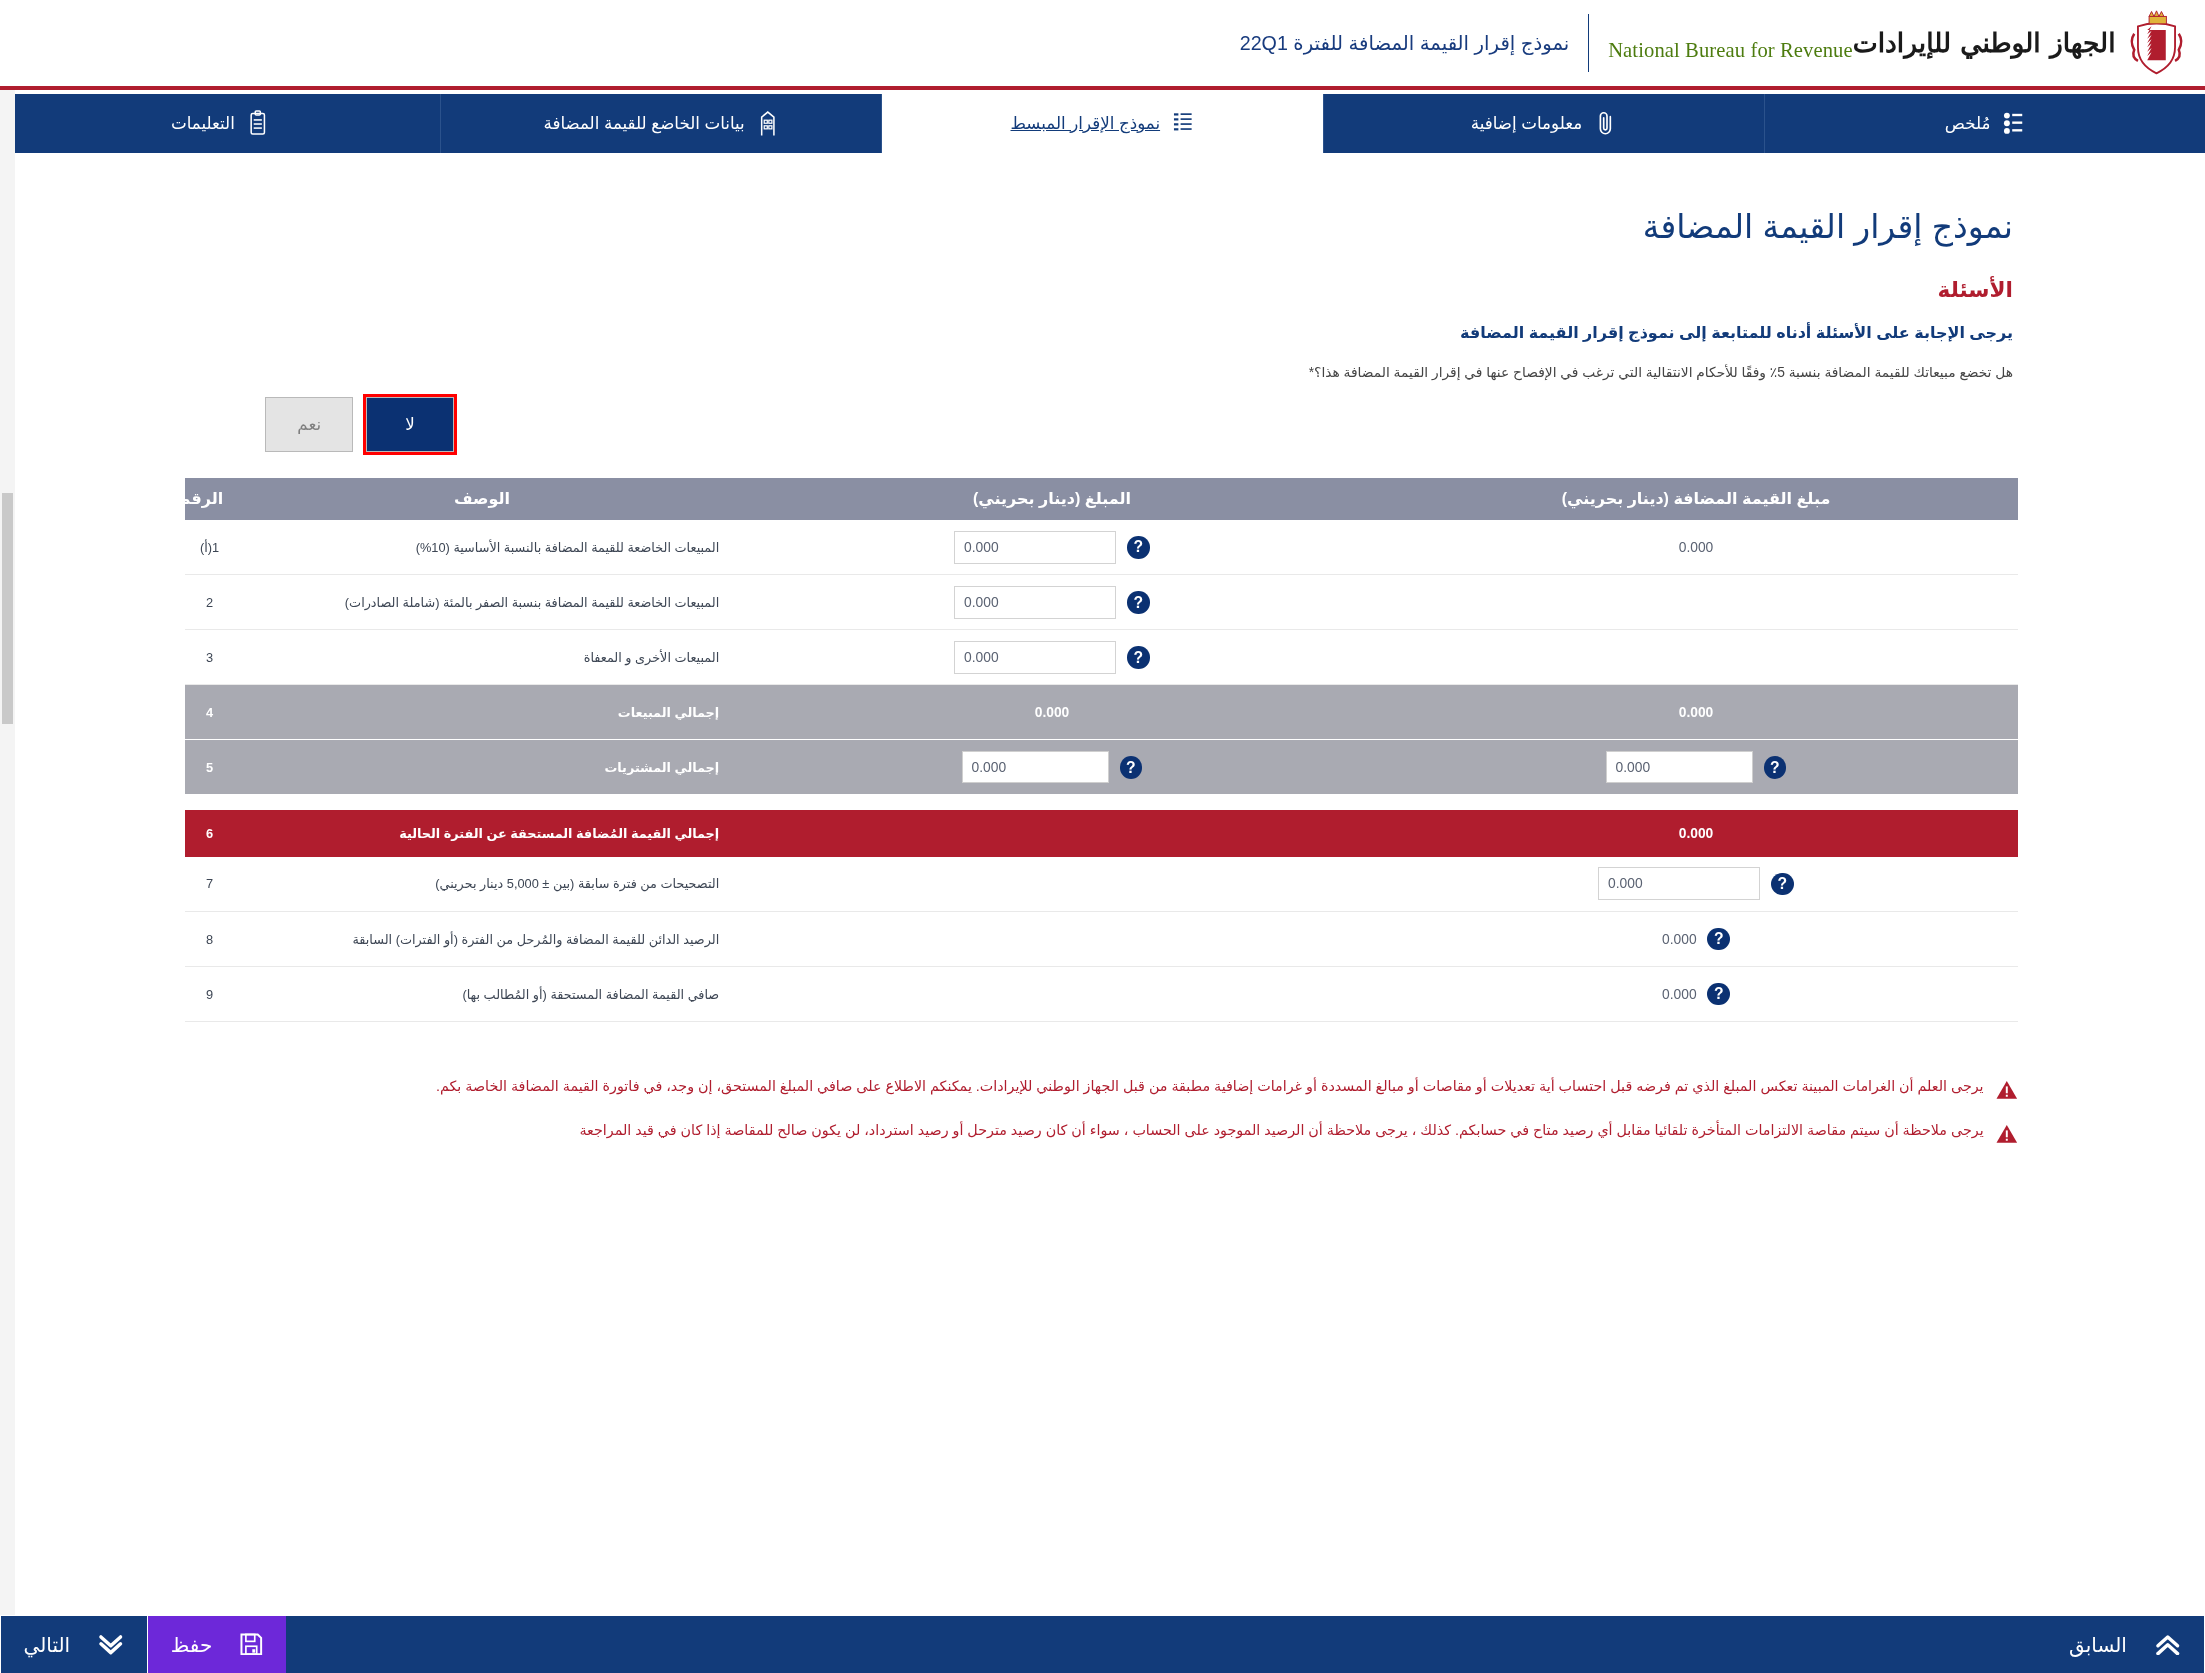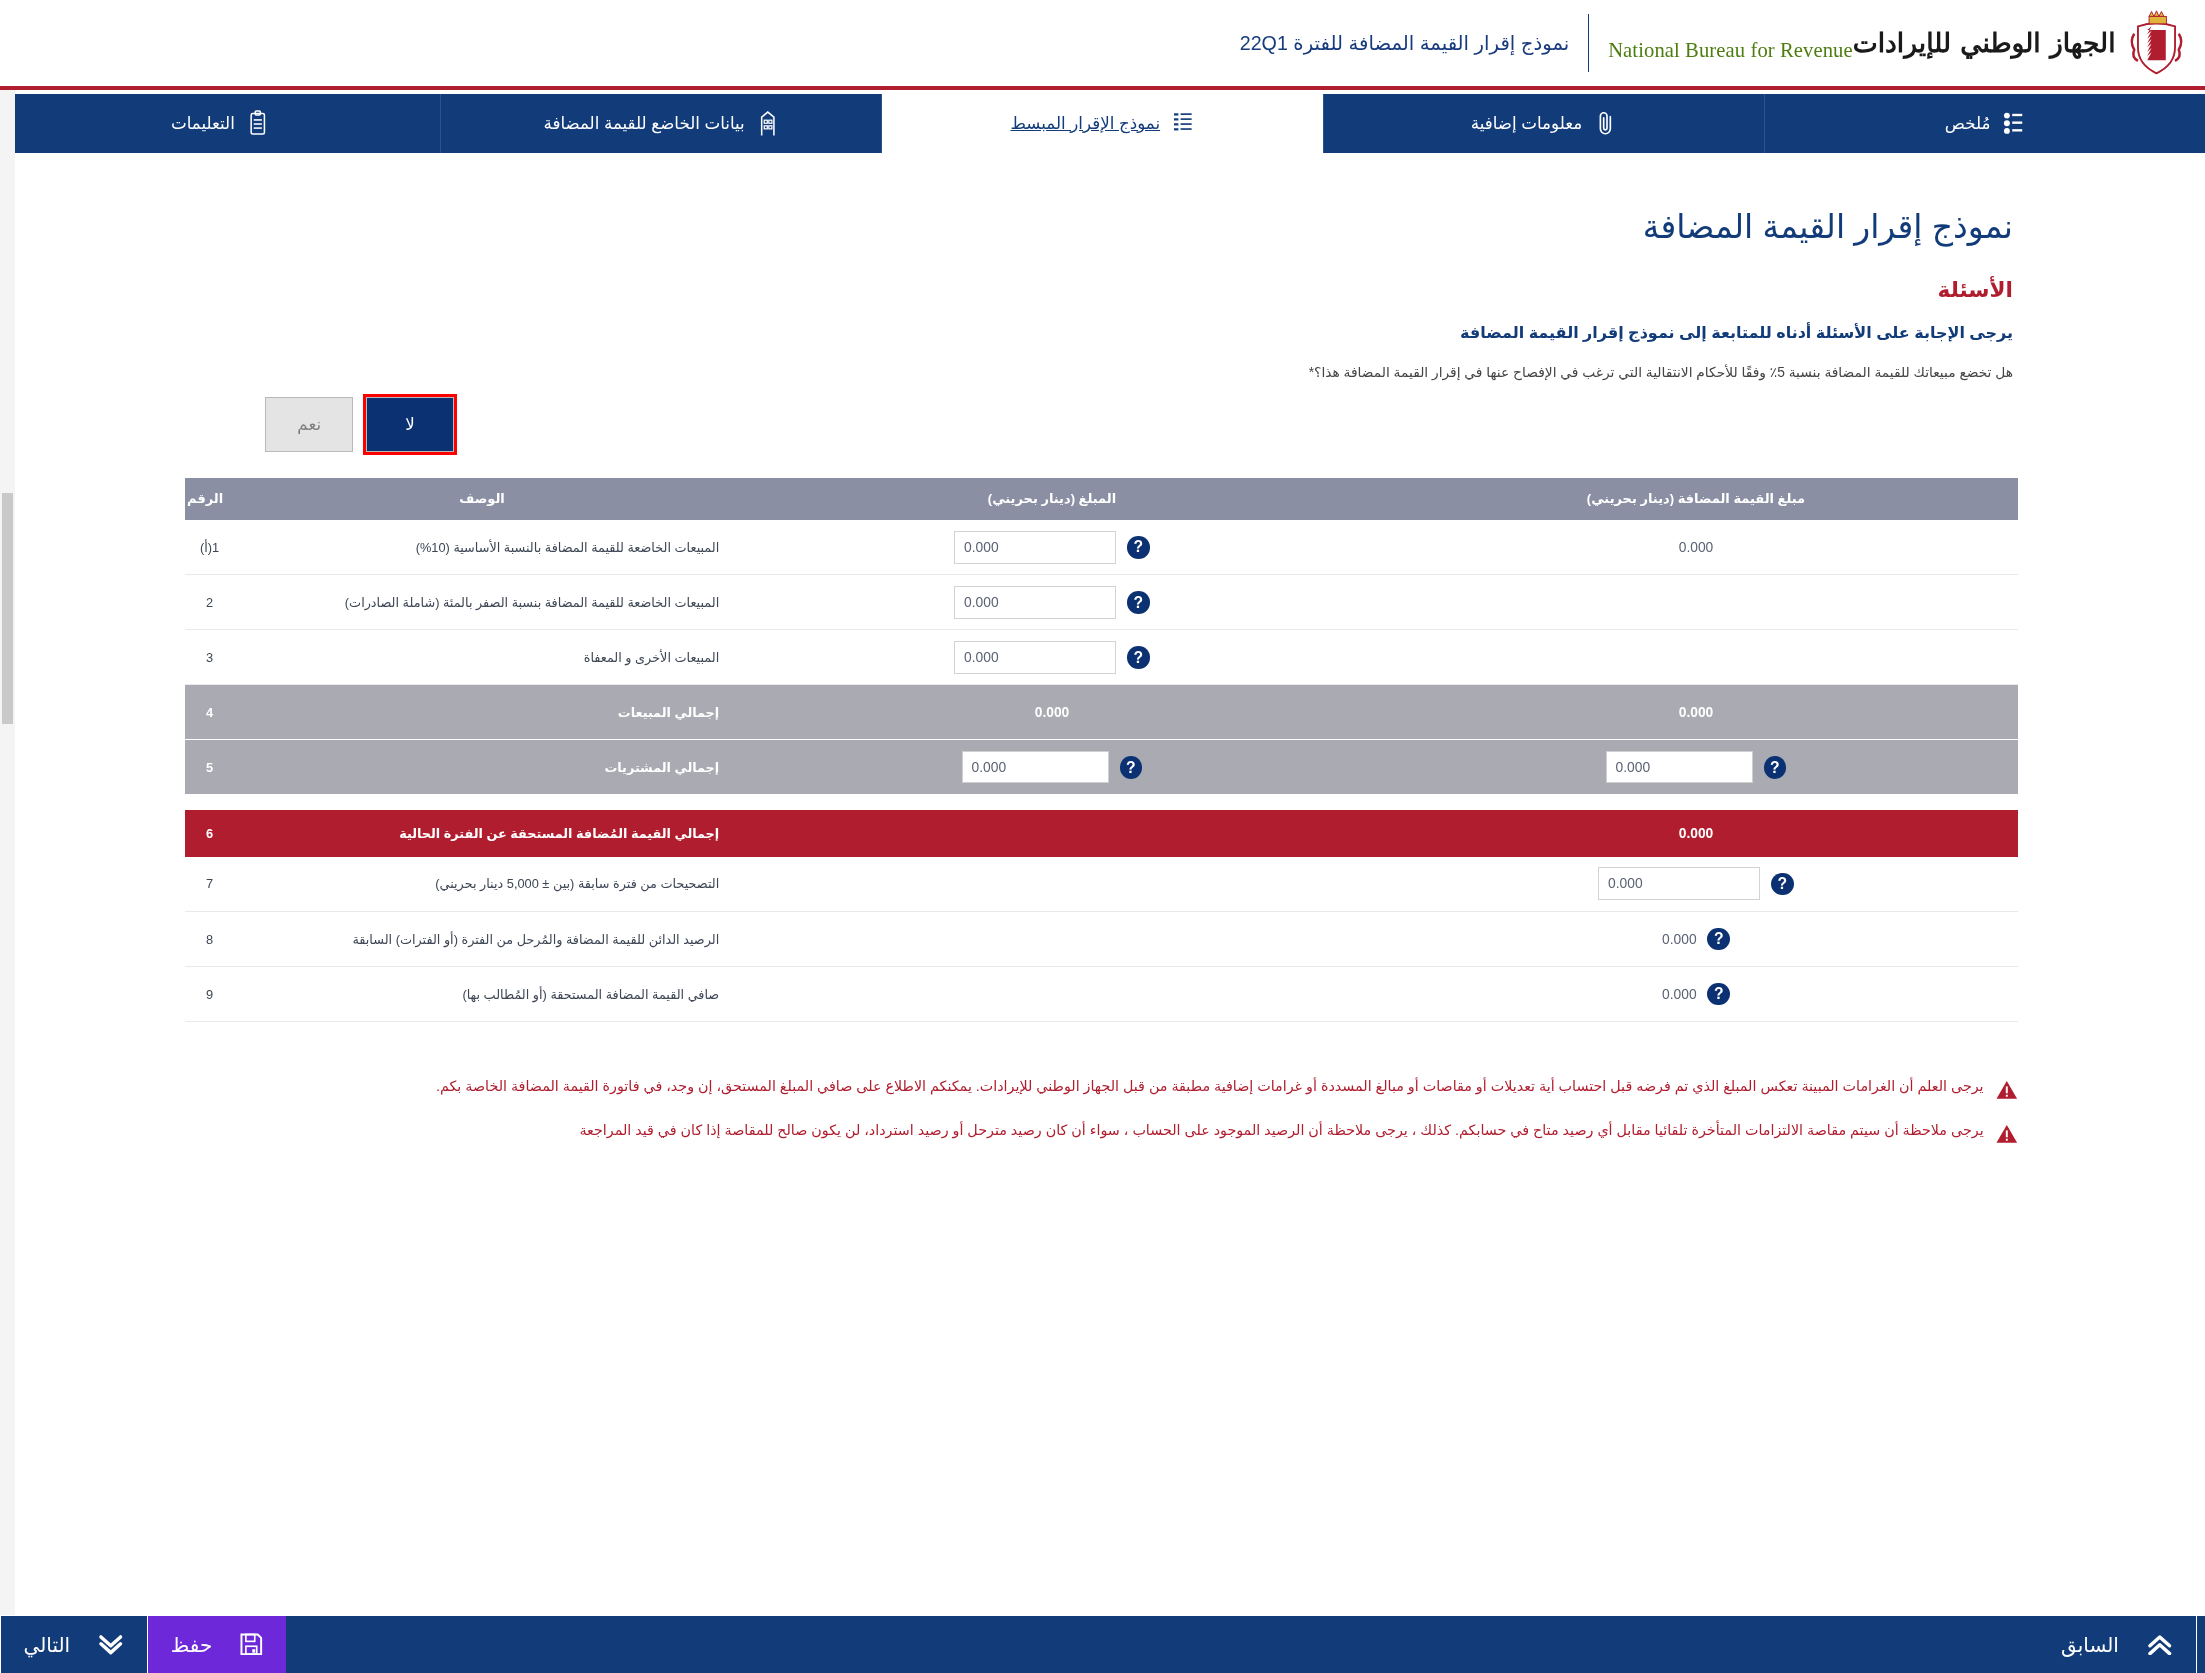--- a/index.html
+++ b/index.html
@@ -129,21 +129,21 @@
 
   
   .vat-table {
     margin: 25.6px 187px 0 187px;
     border-collapse: collapse;
     width: calc(100% - 374px);
     table-layout: fixed;
   }
   .vat-table th {
     background: #8a8fa3; color: #ffffff;
-    font-size: 13px; font-weight: 700;
+    font-size: 16px; font-weight: 700;
     height: 42px; padding: 0 10.8px;
     text-align: center; vertical-align: middle;
   }
   .vat-table th.col-num { width: 49px; text-align: center; }
   .vat-table th.col-desc { width: 496px; text-align: center; }
   .vat-table th.col-amt { width: 644px; }
   .vat-table th.col-vat { width: 644px; }
 
   .vat-table td {
     height: 55px; vertical-align: middle;
@@ -192,21 +192,21 @@
   .warn-ico { width: 21.6px; height: 19.7px; margin-top: 3.9px; flex: none; }
 
   
   .bottombar {
     position: absolute; bottom: 0; right: 0; left: 0;
     height: 58px;
     background: #123b7a;
     display: flex; align-items: stretch;
     border-top: 1.5px solid #ffffff;
   }
-  .bb-right { display: flex; align-items: stretch; margin-right: 8px; text-align: center; }
+  .bb-right { display: flex; align-items: stretch; margin-right: 0; text-align: center; }
   .bb-left  { display: flex; align-items: stretch; margin-right: auto; flex-direction: row-reverse;}
   .bb-btn {
     display: flex; align-items: center; justify-content: center; gap: 27px;
     padding: 0 22.6px; color: #ffffff; font-size: 20px; cursor: pointer;
     border-left: 1.5px solid #ffffff;
   }
   .bb-btn.gray { background: #6d28d9; }
   .bb-btn.plain { border-left: none; border-right: 1.5px solid #ffffff; }
   .chev { width: 27.5px; height: 21.6px; flex: none; }
   .floppy { width: 24.6px; height: 24.6px; flex: none; }

